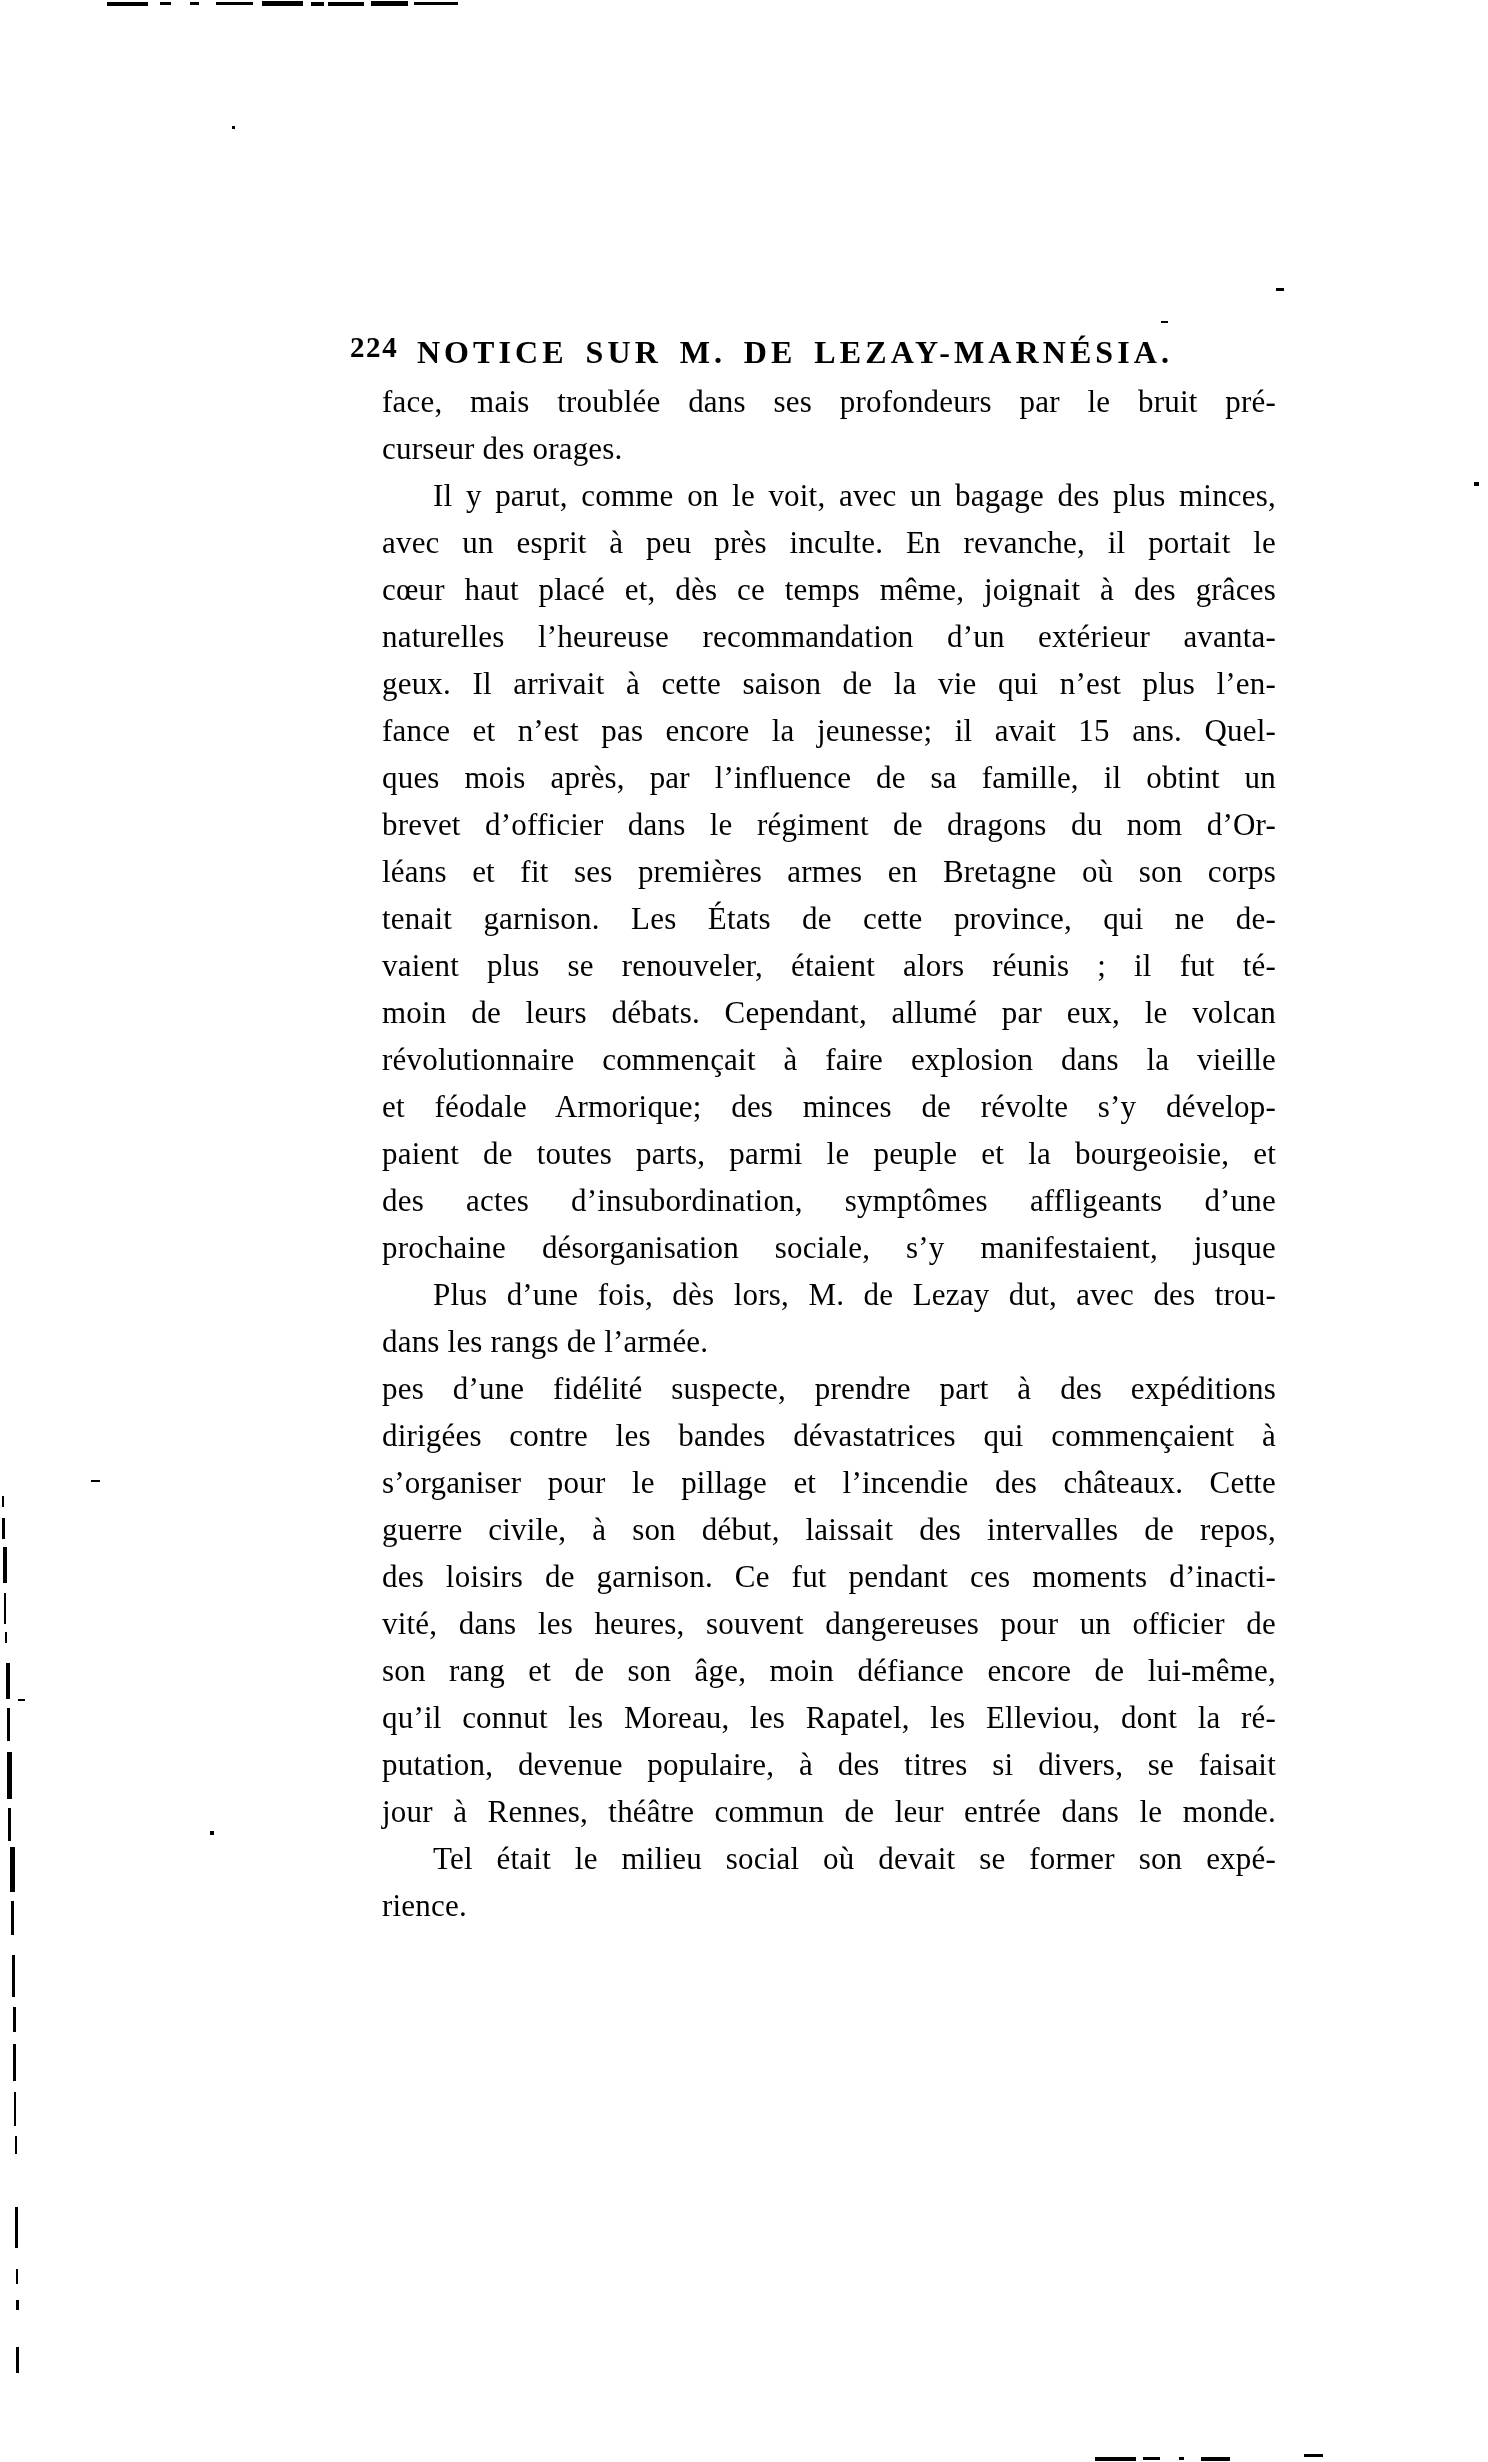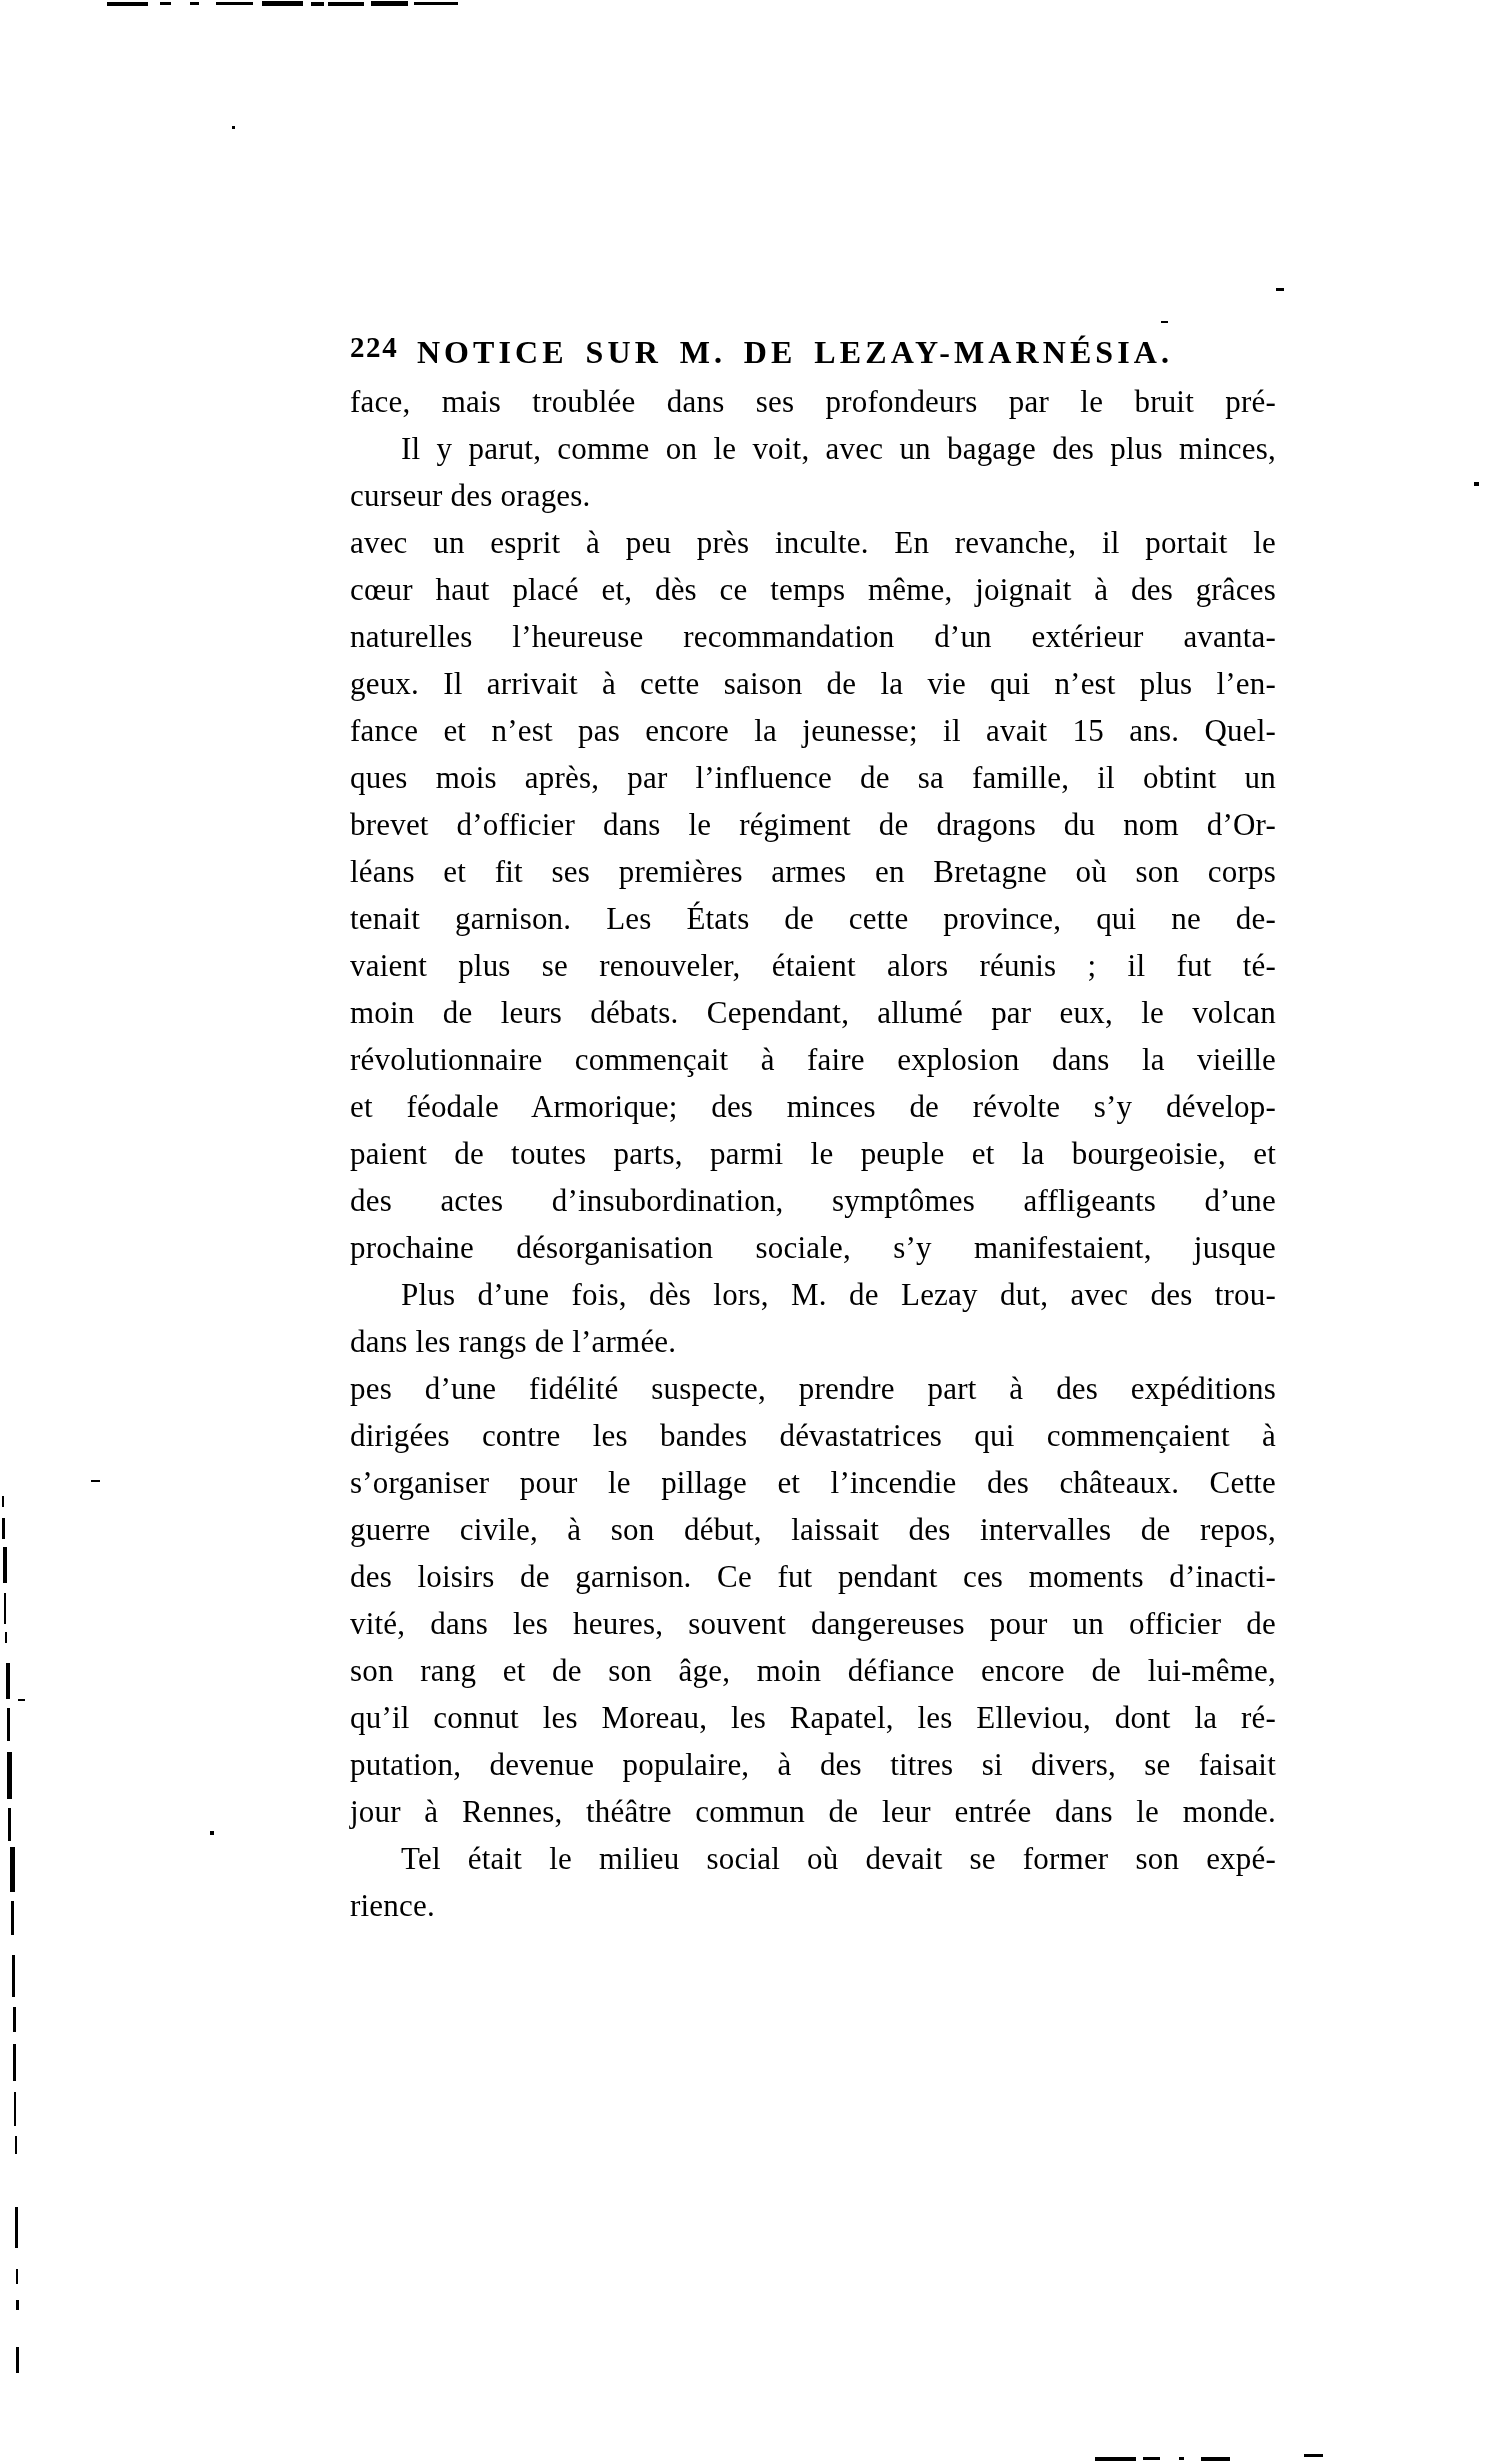--- a/index.html
+++ b/index.html
@@ -49,40 +49,41 @@
     font-size: 31px;
     line-height: 47px;
     letter-spacing: 0.2px;
   }
   .line {
     text-align: justify;
     text-align-last: justify;
     white-space: normal;
     height: 47px;
     overflow: visible;
+    margin-left: 32px;
   }
   .line.indent { padding-left: 51px; }
   .line.end { text-align-last: left; }
   
   .art { position: absolute; background: #000; }
 </style>
 </head>
 <body>
 
 <div class="page">
 
   <div class="header">
     <div class="page-number">224</div>
     <div class="running-title">NOTICE SUR M. DE LEZAY-MARNÉSIA.</div>
   </div>
 
   <div class="body-text">
     <div class="line">face, mais troublée dans ses profondeurs par le bruit pré-</div>
+    <div class="line end">curseur des orages.</div>
     <div class="line indent">Il y parut, comme on le voit, avec un bagage des plus minces,</div>
-    <div class="line end">curseur des orages.</div>
     <div class="line">avec un esprit à peu près inculte. En revanche, il portait le</div>
     <div class="line">cœur haut placé et, dès ce temps même, joignait à des grâces</div>
     <div class="line">naturelles l’heureuse recommandation d’un extérieur avanta-</div>
     <div class="line">geux. Il arrivait à cette saison de la vie qui n’est plus l’en-</div>
     <div class="line">fance et n’est pas encore la jeunesse; il avait 15 ans. Quel-</div>
     <div class="line">ques mois après, par l’influence de sa famille, il obtint un</div>
     <div class="line">brevet d’officier dans le régiment de dragons du nom d’Or-</div>
     <div class="line">léans et fit ses premières armes en Bretagne où son corps</div>
     <div class="line">tenait garnison. Les États de cette province, qui ne de-</div>
     <div class="line">vaient plus se renouveler, étaient alors réunis ; il fut té-</div>

